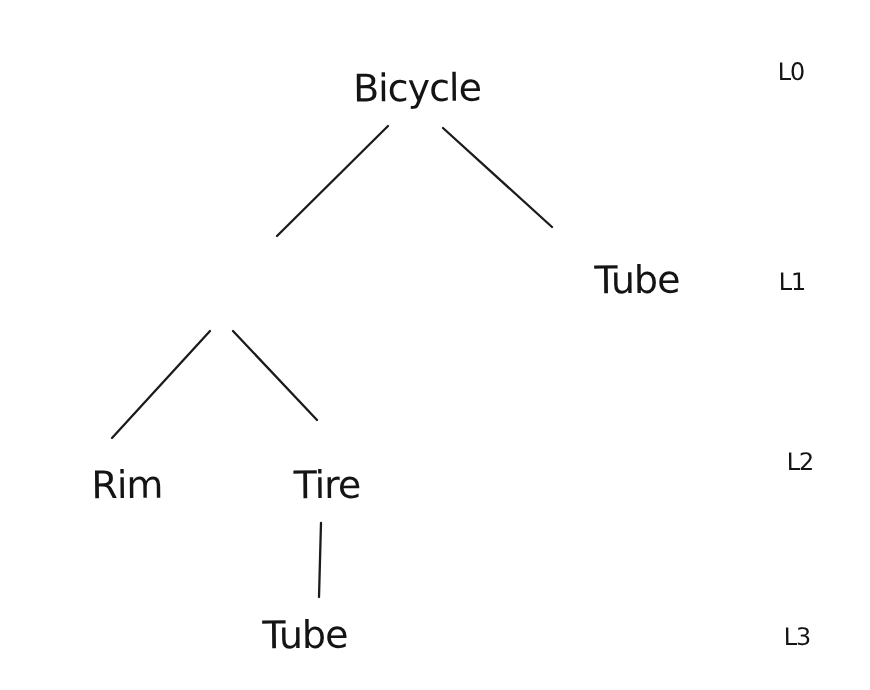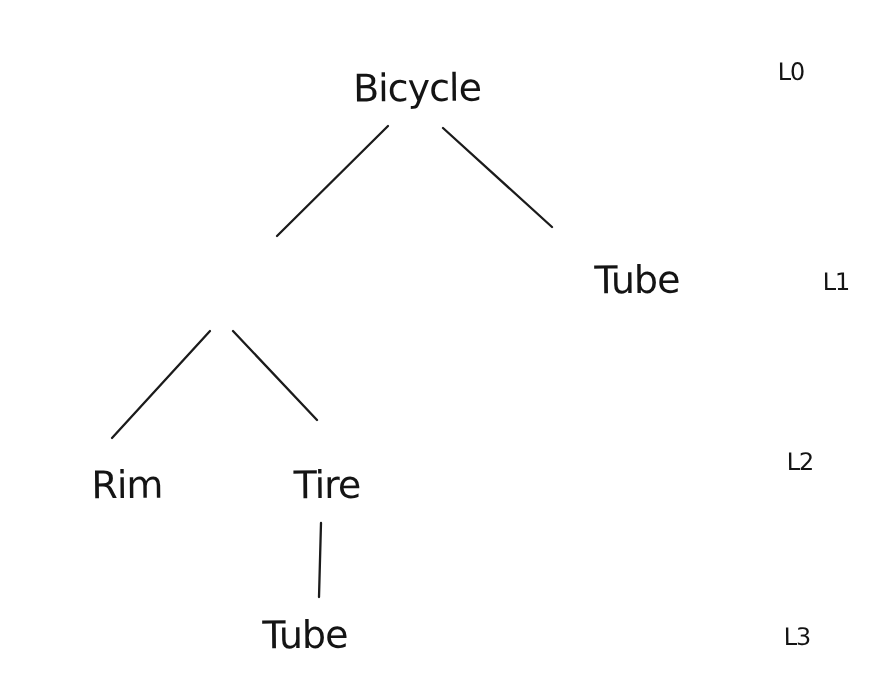--- a/index.html
+++ b/index.html
@@ -39,21 +39,21 @@
   }
   
   .pos-bicycle { left: 417px; top: 88px; }
   .pos-wheel   { left: 205px; top: 285px; }
   .pos-frame   { left: 637px; top: 280px; }
   .pos-rim     { left: 127px; top: 485px; text-align: right; }
   .pos-tire    { left: 327px; top: 485px; }
   .pos-tube    { left: 305px; top: 635px; }
   
   .pos-l0 { left: 791px; top: 72px; }
-  .pos-l1 { left: 836px; top: 282px; }
+  .pos-l1 { left: 792px; top: 282px; }
   .pos-l2 { left: 800px; top: 462px; }
   .pos-l3 { left: 797px; top: 637px; }
 </style>
 </head>
 <body>
 
 <div class="canvas">
 
   <svg class="edges-layer" viewBox="0 0 870 690" xmlns="http://www.w3.org/2000/svg">
     <line x1="388" y1="126" x2="277" y2="236" stroke="#1b1b1b" stroke-width="2.3" stroke-linecap="round"></line>

